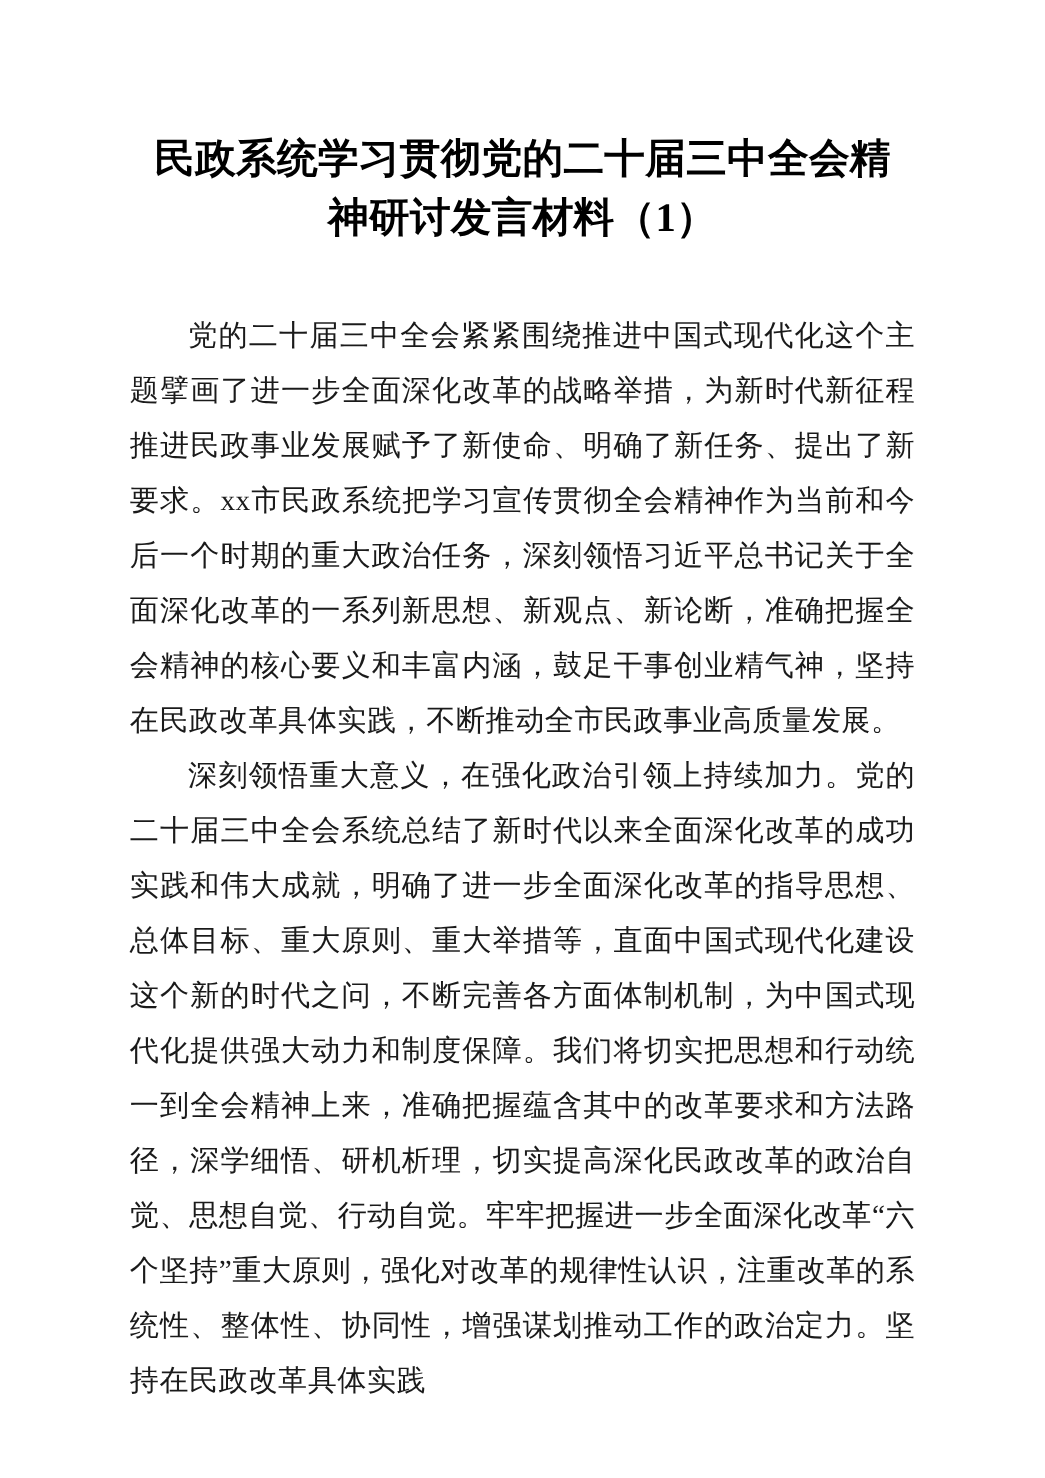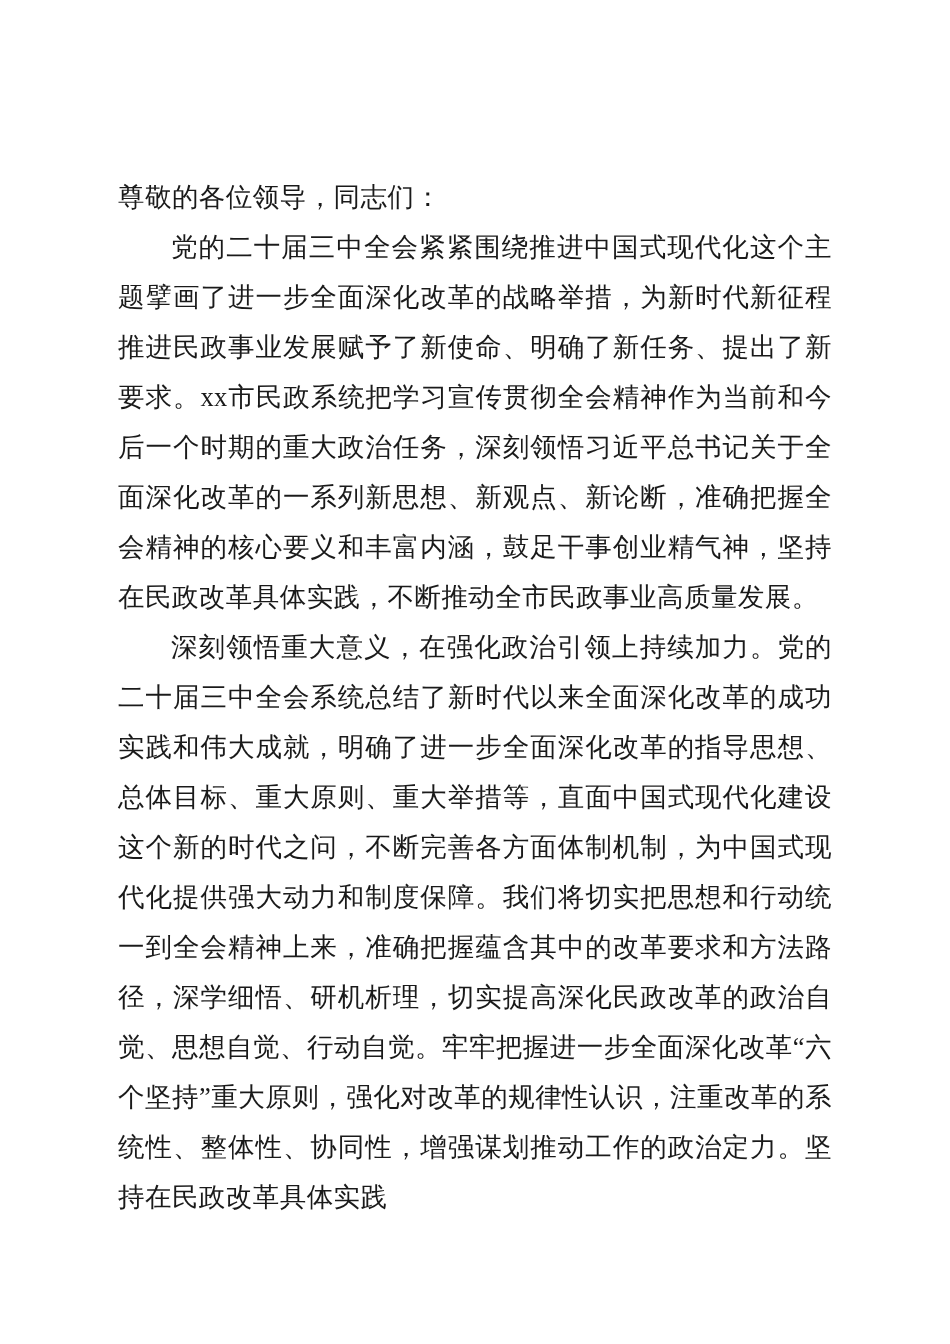--- a/index.html
+++ b/index.html
@@ -62,24 +62,26 @@
     text-indent: 0;
   }
 </style>
 </head>
 <body>
 
 <div class="page">
 
   <div class="doc-body">
 
+    <h1 class="doc-title">
+      <span>民政系统学习贯彻党的二十届三中全会精神研</span><span>讨发言材料（1）</span>
+    </h1>
 
     <div class="title-spacer"></div>
 
-    <p class="para salutation">尊敬的各位领导，同志们：</p>
 
     <p class="para indent">党的二十届三中全会紧紧围绕推进中国式现代化这个主题擘画了进一步全面深化改革的战略举措，为新时代新征程推进民政事业发展赋予了新使命、明确了新任务、提出了新要求。xx市民政系统把学习宣传贯彻全会精神作为当前和今后一个时期的重大政治任务，深刻领悟习近平总书记关于全面深化改革的一系列新思想、新观点、新论断，准确把握全会精神的核心要义和丰富内涵，鼓足干事创业精气神，坚持在民政改革具体实践，不断推动全市民政事业高质量发展。</p>
 
     <p class="para indent">深刻领悟重大意义，在强化政治引领上持续加力。党的二十届三中全会系统总结了新时代以来全面深化改革的成功实践和伟大成就，明确了进一步全面深化改革的指导思想、总体目标、重大原则、重大举措等，直面中国式现代化建设这个新的时代之问，不断完善各方面体制机制，为中国式现代化提供强大动力和制度保障。我们将切实把思想和行动统一到全会精神上来，准确把握蕴含其中的改革要求和方法路径，深学细悟、研机析理，切实提高深化民政改革的政治自觉、思想自觉、行动自觉。牢牢把握进一步全面深化改革“六个坚持”重大原则，强化对改革的规律性认识，注重改革的系统性、整体性、协同性，增强谋划推动工作的政治定力。坚持在民政改革具体实践</p>
 
   </div>
 
 </div>
 
 </body></html>

